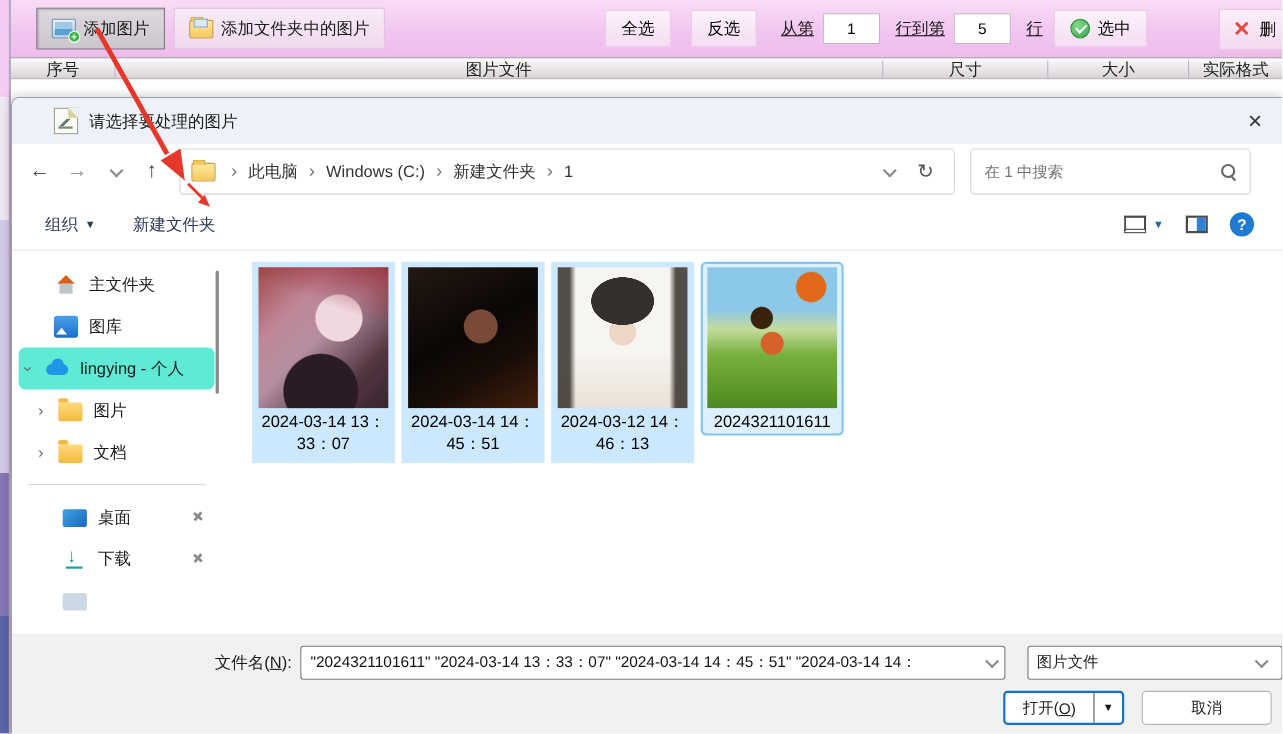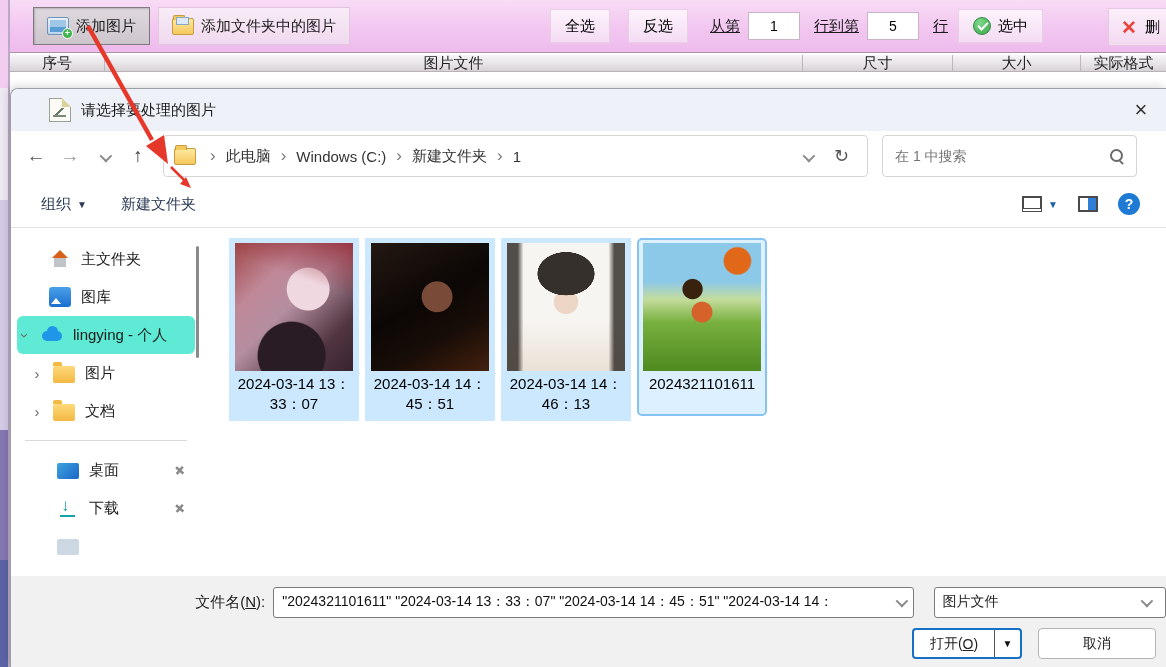--- a/index.html
+++ b/index.html
@@ -95,21 +95,21 @@
   .cloud-ico:before { content:""; position:absolute; left:1px; top:6px; width:20px; height:10px; background:#1f96e8; border-radius:8px; }
   .cloud-ico:after { content:""; position:absolute; left:6px; top:1px; width:11px; height:11px; background:#1f96e8; border-radius:50%; }
   .folder-ico { background:linear-gradient(180deg,#ffd97a,#f2b943); border-radius:2px; height:17px !important; margin-top:3px; }
   .folder-ico:before { content:""; position:absolute; left:0; top:-4px; width:9px; height:4px; background:#f2b943; border-radius:2px 2px 0 0; }
   .desktop-ico { background:linear-gradient(135deg,#3ca4dc,#1b66c8); border-radius:2px; height:16px !important; margin-top:2px; }
   .down-ico:before { content:"↓"; position:absolute; left:4px; top:-2px; font-size:17px; font-weight:bold; color:#18a0a8; }
   .down-ico:after { content:""; position:absolute; left:3px; bottom:1px; width:15px; height:2px; background:#18a0a8; }
 
   .files-area { flex:1; padding:10px 0 0 28px; display:flex; align-items:flex-start; gap:6px; }
   .tile { width:130px; padding:5px 5px 6px; background:#cbe8ff; text-align:center; cursor:pointer; }
-  .tile.focused { background:#ddf0ff; border:2px solid #85c4f2; border-radius:5px; padding:3px 3px 20px; }
+  .tile.focused { background:#ddf0ff; border:2px solid #85c4f2; border-radius:5px; padding:3px 3px 0; }
   .thumb { width:118px; height:128px; margin:0 auto; }
   .tile-label { font-size:15px; color:#000; line-height:1.35; margin-top:3px; word-break:break-all; }
   .thumb1 { background:
     linear-gradient(200deg, rgba(150,45,55,.9), rgba(150,45,55,0) 32%),
     radial-gradient(circle at 62% 36%, #f0d8e0 0 19%, rgba(240,216,224,0) 20%),
     radial-gradient(circle at 48% 88%, #2a1c24 0 26%, rgba(42,28,36,0) 27%),
     linear-gradient(135deg,#a04848 0%,#c08898 28%,#b48ea0 48%,#513540 78%,#382430 100%); }
   .thumb2 { background:
     radial-gradient(circle at 56% 42%, #7a4a38 0 15%, rgba(122,74,56,0) 16%),
     linear-gradient(150deg,#241812 0%,#0b0705 45%,#180d07 70%,#44200e 100%); }
@@ -300,21 +300,21 @@
         <div class="tile">
           <div class="thumb thumb1"></div>
           <div class="tile-label">2024-03-14 13：33：07</div>
         </div>
         <div class="tile">
           <div class="thumb thumb2"></div>
           <div class="tile-label">2024-03-14 14：45：51</div>
         </div>
         <div class="tile">
           <div class="thumb thumb3"></div>
-          <div class="tile-label">2024-03-14 14：46：13</div>
+          <div class="tile-label">2024-03-12 14：46：13</div>
         </div>
         <div class="tile focused">
           <div class="thumb thumb4"></div>
           <div class="tile-label">2024321101611</div>
         </div>
       </div>
     </div>
 
     <div class="dlg-footer">
       <div class="fname-row">

